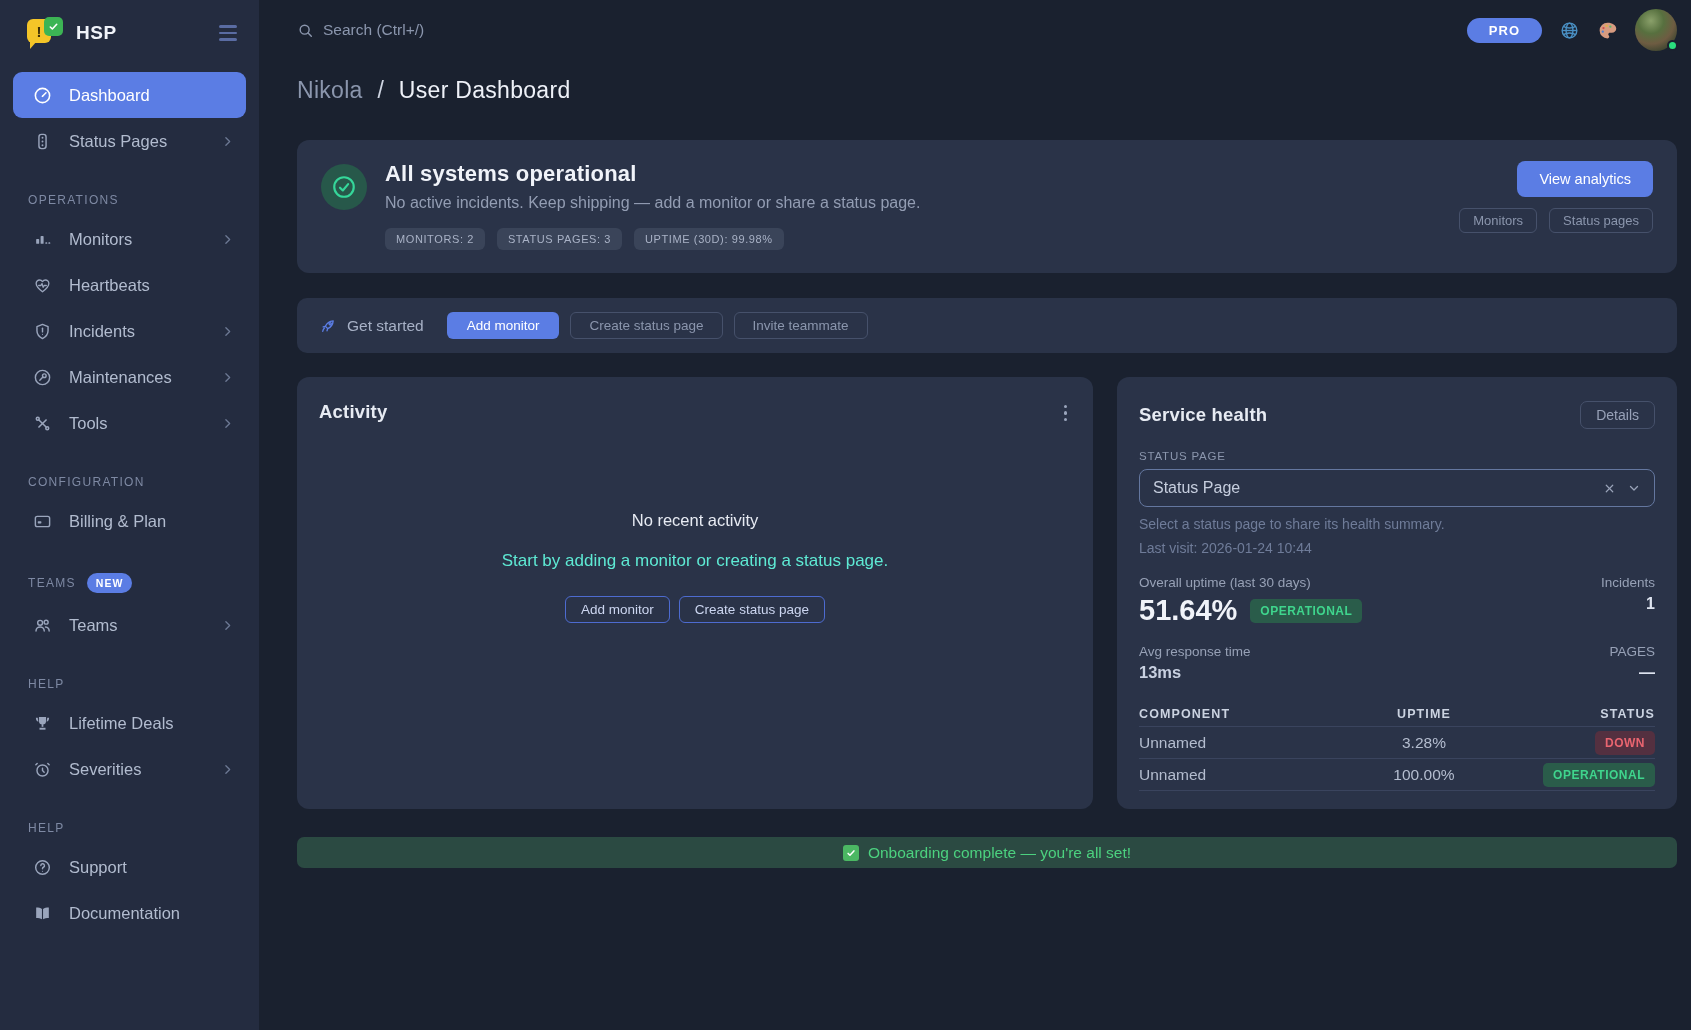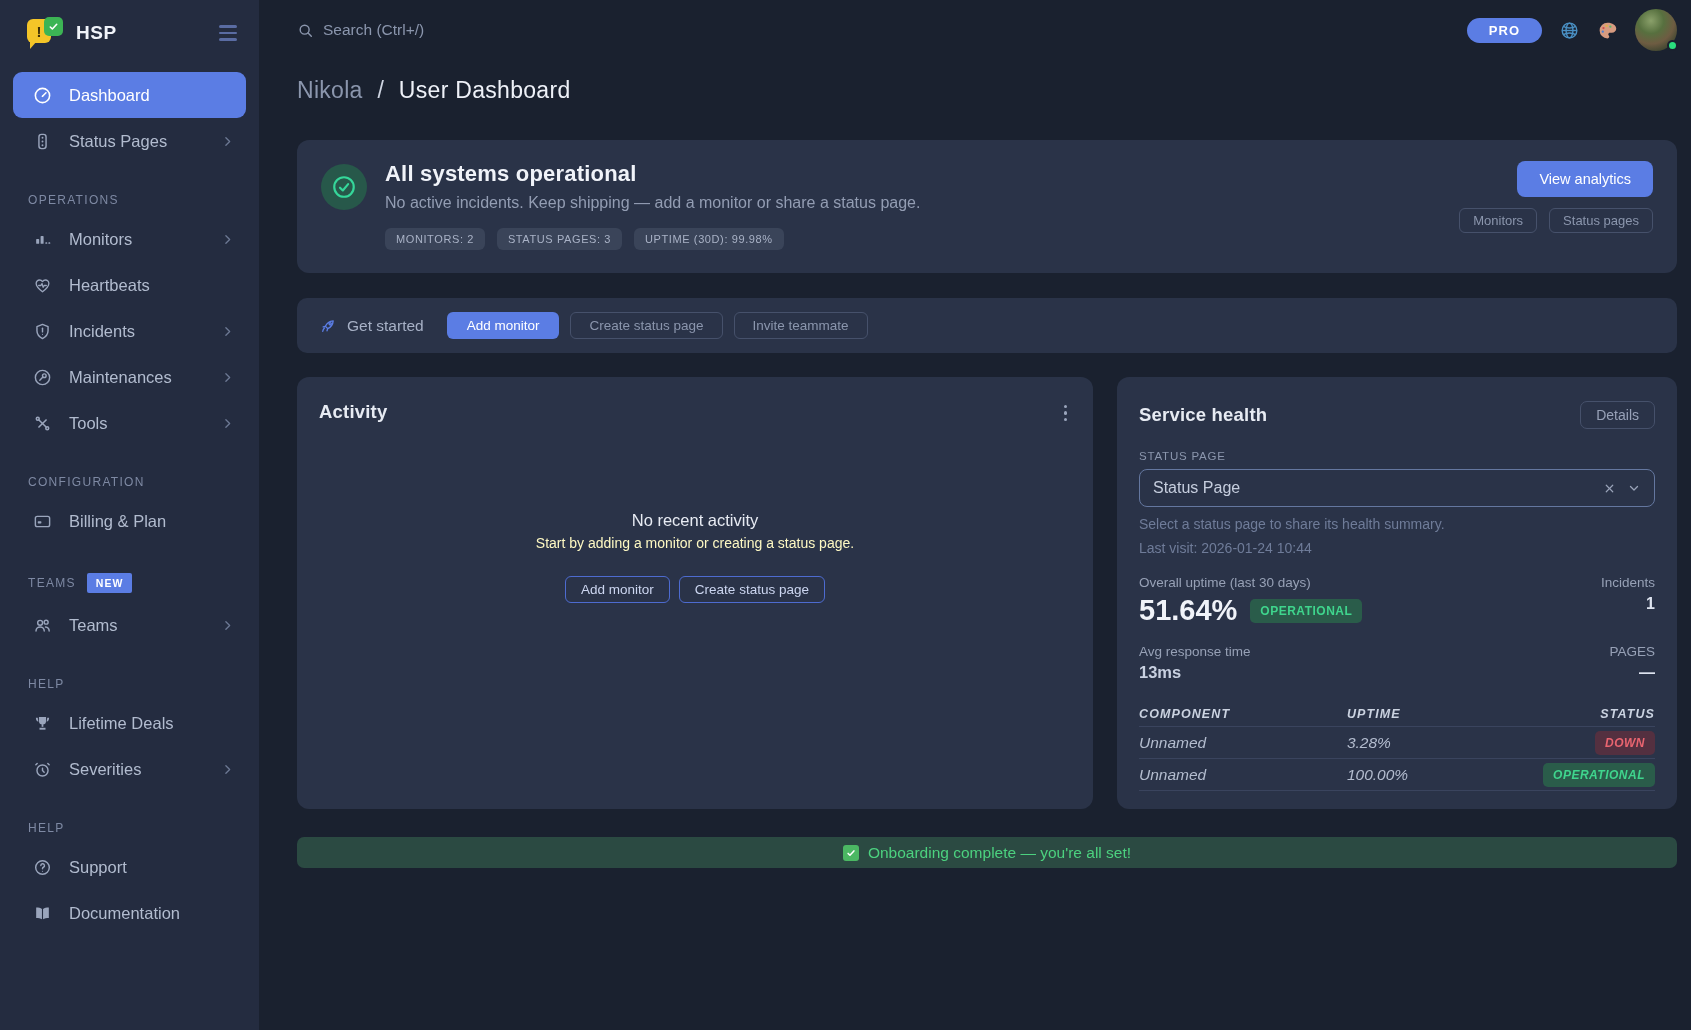--- a/index.html
+++ b/index.html
@@ -36,21 +36,21 @@
   .hamburger{margin-left:auto;display:flex;flex-direction:column;gap:4px;cursor:pointer;}
   .hamburger span{display:block;width:18px;height:2.4px;border-radius:2px;background:#5a6ca3;}
   .nav{padding-top:6px;}
   .nav-item{display:flex;align-items:center;height:46px;margin:0 13px;padding:0 12px 0 19px;border-radius:9px;color:var(--label);cursor:pointer;}
   .nav-item .nicon{display:flex;width:20px;justify-content:center;color:#9aa5bc;}
   .nav-item .nlabel{margin-left:17px;font-size:16.5px;}
   .nav-item.active{background:var(--accent);color:#ffffff;}
   .nav-item.active .nicon{color:#ffffff;}
   .nav-item .chev{margin-left:auto;color:#6d7994;display:flex;}
   .nav-section{display:flex;align-items:center;gap:11px;margin:29px 0 9px 28px;font-size:12px;letter-spacing:1.3px;color:#7e89a3;}
-  .new-badge{background:var(--accent);color:#fff;font-size:10.5px;font-weight:bold;letter-spacing:1px;padding:4px 9px;border-radius:2px;}
+  .new-badge{background:var(--accent);color:#fff;font-size:10.5px;font-weight:bold;letter-spacing:1px;padding:4px 9px;border-radius:10px;}
 
   
   .main{flex:1;padding:0 14px 0 38px;}
   .topbar{display:flex;align-items:center;height:60px;gap:42px;}
   .search{display:flex;align-items:center;gap:9px;color:var(--muted);font-size:15.5px;cursor:text;}
   .top-right{margin-left:auto;display:flex;align-items:center;gap:17px;}
   .pro-pill{background:var(--accent);color:#fff;font-size:13px;font-weight:bold;letter-spacing:1px;padding:5px 22px;border-radius:999px;}
   .tool-ico{display:flex;cursor:pointer;}
   .avatar{position:relative;width:42px;height:42px;border-radius:50%;cursor:pointer;
     background:radial-gradient(circle at 38% 28%,#8aa06a 0%,#57703f 32%,#6e5c42 58%,#33402c 85%,#23301f 100%);}
@@ -83,21 +83,21 @@
 
   
   .cards{display:flex;gap:24px;margin-top:24px;}
   .card{background:var(--card);border-radius:12px;}
   .activity{width:796px;height:432px;padding:24px 22px;position:relative;}
   .card-title{font-size:18.5px;font-weight:bold;color:#e7ebf3;letter-spacing:.2px;}
   .kebab{position:absolute;right:22px;top:24px;display:flex;flex-direction:column;gap:3px;align-items:center;cursor:pointer;padding:4px;}
   .kebab i{width:3.4px;height:3.4px;border-radius:50%;background:#9aa5bc;}
   .empty{display:flex;flex-direction:column;align-items:center;margin-top:88px;}
   .empty-title{font-size:16.5px;color:#e7ebf3;}
-  .empty-sub{margin-top:5px;font-size:14px;color:#fef9c3;}
+  .empty-sub{margin-top:21px;font-size:17px;color:#5eead4;}
   .empty-btns{display:flex;gap:9px;margin-top:25px;}
   .btn-blue-outline{background:transparent;border:1px solid #4d6bd0;color:#ccd6f0;border-radius:6px;font-size:13.5px;font-family:inherit;padding:5px 15px;cursor:pointer;}
 
   
   .health{width:560px;height:432px;padding:24px 22px;}
   .health-head{display:flex;align-items:center;}
   .btn-details{margin-left:auto;background:transparent;border:1px solid var(--ghost-border);color:#98a2b8;border-radius:7px;font-size:14px;font-family:inherit;padding:5px 15px;cursor:pointer;}
   .field-label{margin-top:21px;font-size:11.5px;letter-spacing:.8px;color:var(--muted);}
   .select{margin-top:7px;height:38px;border:1px solid #64779f;border-radius:8px;display:flex;align-items:center;padding:0 13px;cursor:pointer;}
   .select-value{font-size:16px;color:#c6cede;}
@@ -111,27 +111,27 @@
   .s-label.r{text-align:right;}
   .uptime-line{display:flex;align-items:center;gap:13px;margin-top:4px;}
   .uptime-big{font-size:29px;font-weight:bold;color:#f0f3f9;}
   .badge{display:inline-block;font-size:12px;font-weight:bold;letter-spacing:.5px;padding:5px 10px;border-radius:5px;}
   .badge.op{background:var(--green-bg);color:var(--green);}
   .badge.down{background:var(--red-bg);color:var(--red);}
   .s-value{margin-top:5px;font-size:16px;font-weight:bold;color:#dde3ef;text-align:right;}
   .s-value2{margin-top:4px;font-size:16.5px;font-weight:bold;color:#c9d1e1;}
   
   .table{margin-top:19px;}
-  .trow{display:flex;align-items:center;height:32px;border-bottom:1px solid var(--row-border);font-style:italic;}
+  .trow{display:flex;align-items:center;height:32px;border-bottom:1px solid var(--row-border);}
   .trow.thead{height:26px;}
   .trow:last-child{border-bottom:1px solid var(--row-border);}
   .tc{font-size:15.5px;color:#b4bdcf;}
   .thead .tc{font-size:12.5px;font-weight:bold;letter-spacing:1.1px;color:#cbd3e1;}
   .c1{flex:1.35;text-align:left;}
-  .c2{flex:1;text-align:left;}
+  .c2{flex:1;text-align:center;}
   .c3{flex:1;text-align:right;}
 
   
   .banner{margin-top:28px;height:31px;background:#2b4a42;border-radius:7px;display:flex;align-items:center;justify-content:center;gap:9px;}
   .banner-text{color:#4cd17f;font-size:15.5px;}
   .bcheck{width:16px;height:16px;border-radius:3px;background:#4bb863;display:flex;align-items:center;justify-content:center;}
 
   svg{display:block;}
 </style>
 </head>

